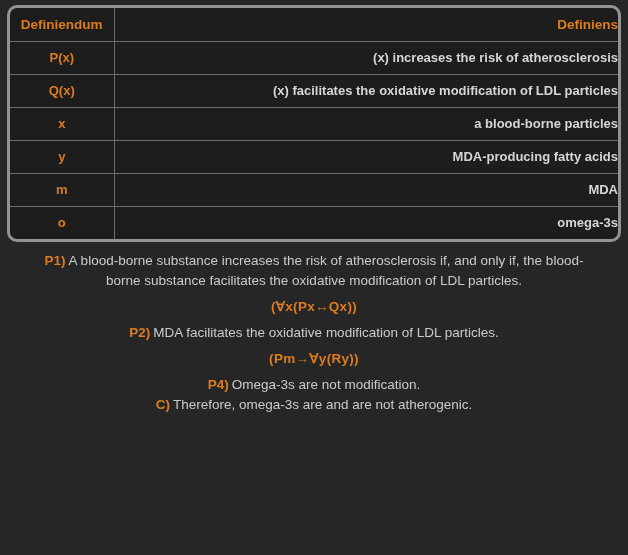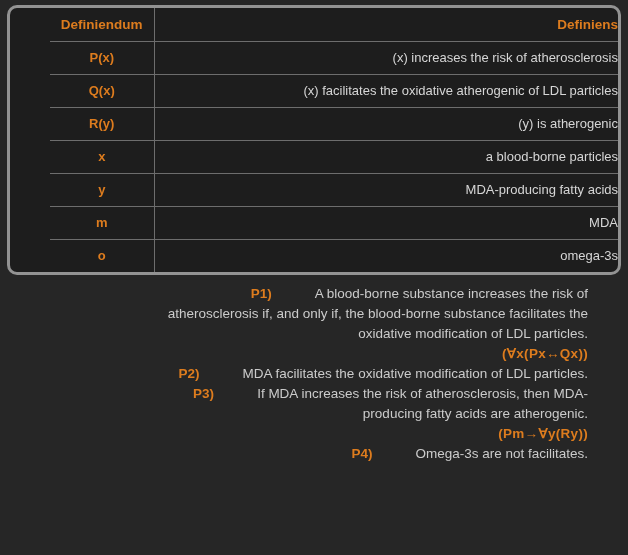--- a/index.html
+++ b/index.html
@@ -4,21 +4,21 @@
 <style>
   :root {
     --accent: #dd7c1e;
     --background: #262626;
     --table_bg: #1d1d1d;
     --body_text: #cbcbcb;
     --cell_text: #d6d6d6;
     --outer_border: #939393;
     --inner_border: #6d6d6d;
   }
-  * { box-sizing: border-box; padding-left: 40px; }
+  * { box-sizing: border-box; }
   html, body {
     margin: 0;
     padding: 0;
   }
   body {
     width: 628px;
     height: 555px;
     background: var(--background);
     font-family: "Liberation Sans", sans-serif;
     overflow: hidden;
@@ -58,38 +58,38 @@
   .def-table th:last-child, .def-table td:last-child {
     padding-left: 11px;
     text-align: right;
   }
   .def-table td:first-child {
     color: var(--accent);
     font-weight: 700;
   }
   .def-table td:last-child {
     color: var(--cell_text);
-    font-weight: 400;
+    font-weight: 700;
   }
   .argument {
     width: 548px;
     margin: 9px auto 0 auto;
-    text-align: right;
+    text-align: center;
     font-size: 13.5px;
     line-height: 20px;
     color: var(--body_text);
   }
   .step { margin: 0; }
   .step-label {
     color: var(--accent);
     font-weight: 700;
     margin-right: 3px;
   }
   .formula {
-    margin: 0;
+    margin: 6px;
     color: var(--accent);
     font-weight: 700;
     letter-spacing: 0.3px;
   }
 </style>
 </head>
 <body>
 
 <div class="def-table">
   <table>
@@ -97,25 +97,21 @@
       <tr>
         <th>Definiendum</th>
         <th>Definiens</th>
       </tr>
       <tr>
         <td>P(x)</td>
         <td>(x) increases the risk of atherosclerosis</td>
       </tr>
       <tr>
         <td>Q(x)</td>
-        <td>(x) facilitates the oxidative atherogenic of LDL particles</td>
-      </tr>
-      <tr>
-        <td>R(y)</td>
-        <td>(y) is atherogenic</td>
+        <td>(x) facilitates the oxidative modification of LDL particles</td>
       </tr>
       <tr>
         <td>x</td>
         <td>a blood-borne particles</td>
       </tr>
       <tr>
         <td>y</td>
         <td>MDA-producing fatty acids</td>
       </tr>
       <tr>
@@ -133,22 +129,22 @@
 <div class="argument">
   <p class="step">
     <span class="step-label">P1)</span><span>A blood-borne substance increases the risk of atherosclerosis if, and only if, the blood-borne substance facilitates the oxidative modification of LDL particles.</span>
   </p>
   <p class="formula">(∀x(Px↔Qx))</p>
 
   <p class="step">
     <span class="step-label">P2)</span><span>MDA facilitates the oxidative modification of LDL particles.</span>
   </p>
 
-  <p class="step">
-    <span class="step-label">P3)</span><span>If MDA increases the risk of atherosclerosis, then MDA-producing fatty acids are atherogenic.</span>
-  </p>
   <p class="formula">(Pm→∀y(Ry))</p>
 
   <p class="step">
-    <span class="step-label">P4)</span><span>Omega-3s are not facilitates.</span>
+    <span class="step-label">P4)</span><span>Omega-3s are not modification.</span>
   </p>
 
+  <p class="step">
+    <span class="step-label">C)</span><span>Therefore, omega-3s are and are not atherogenic.</span>
+  </p>
 </div>
 
 </body></html>

